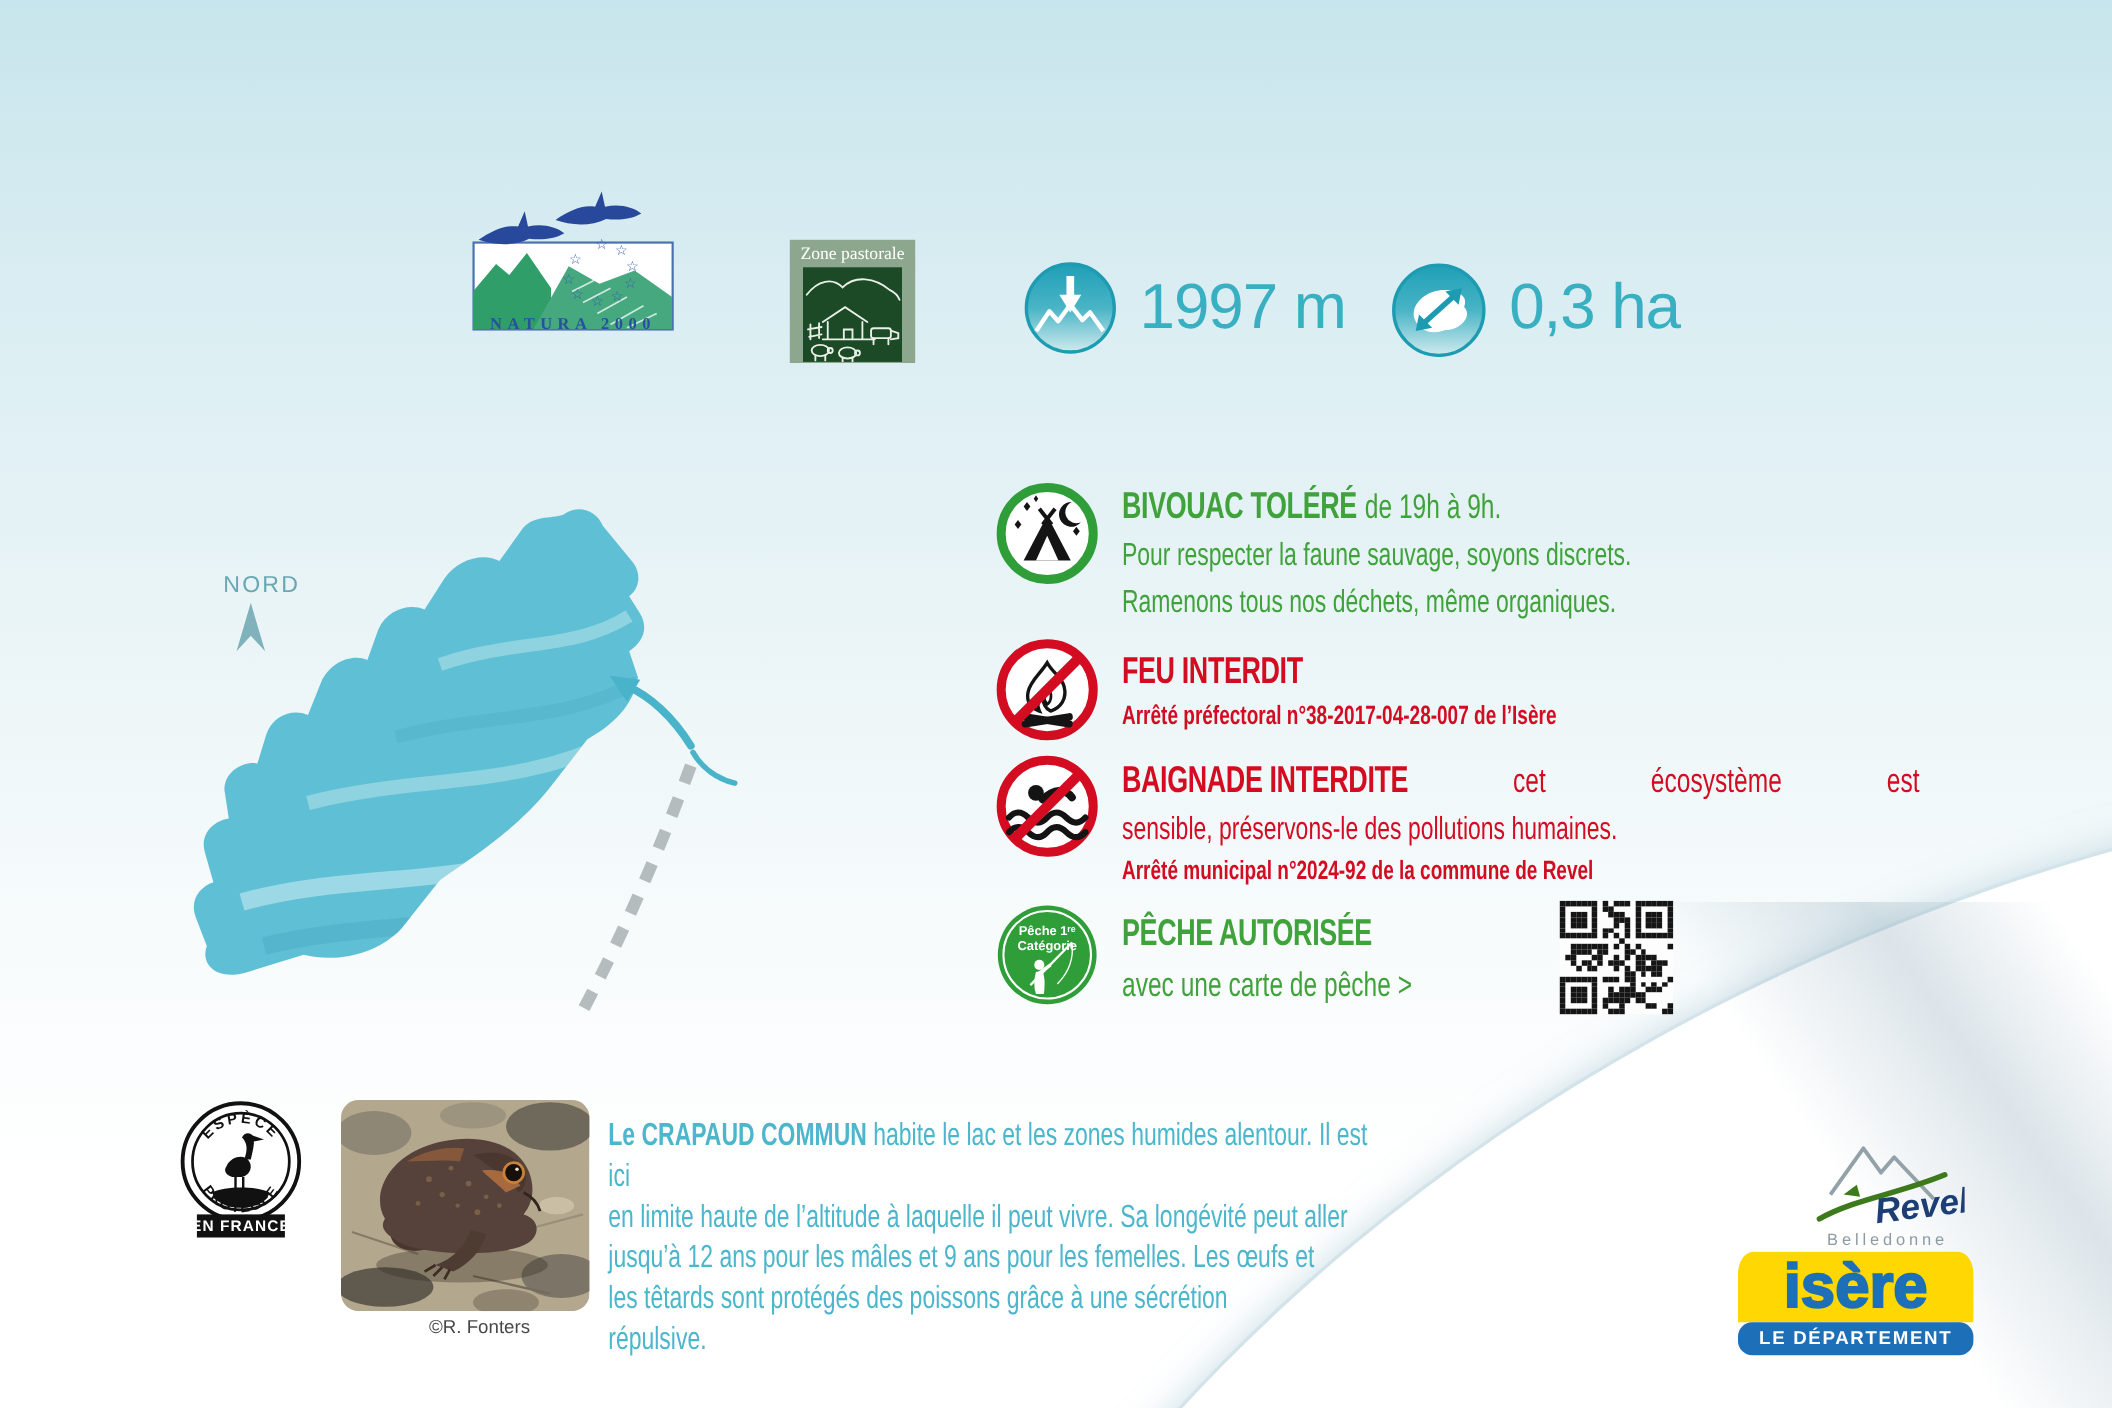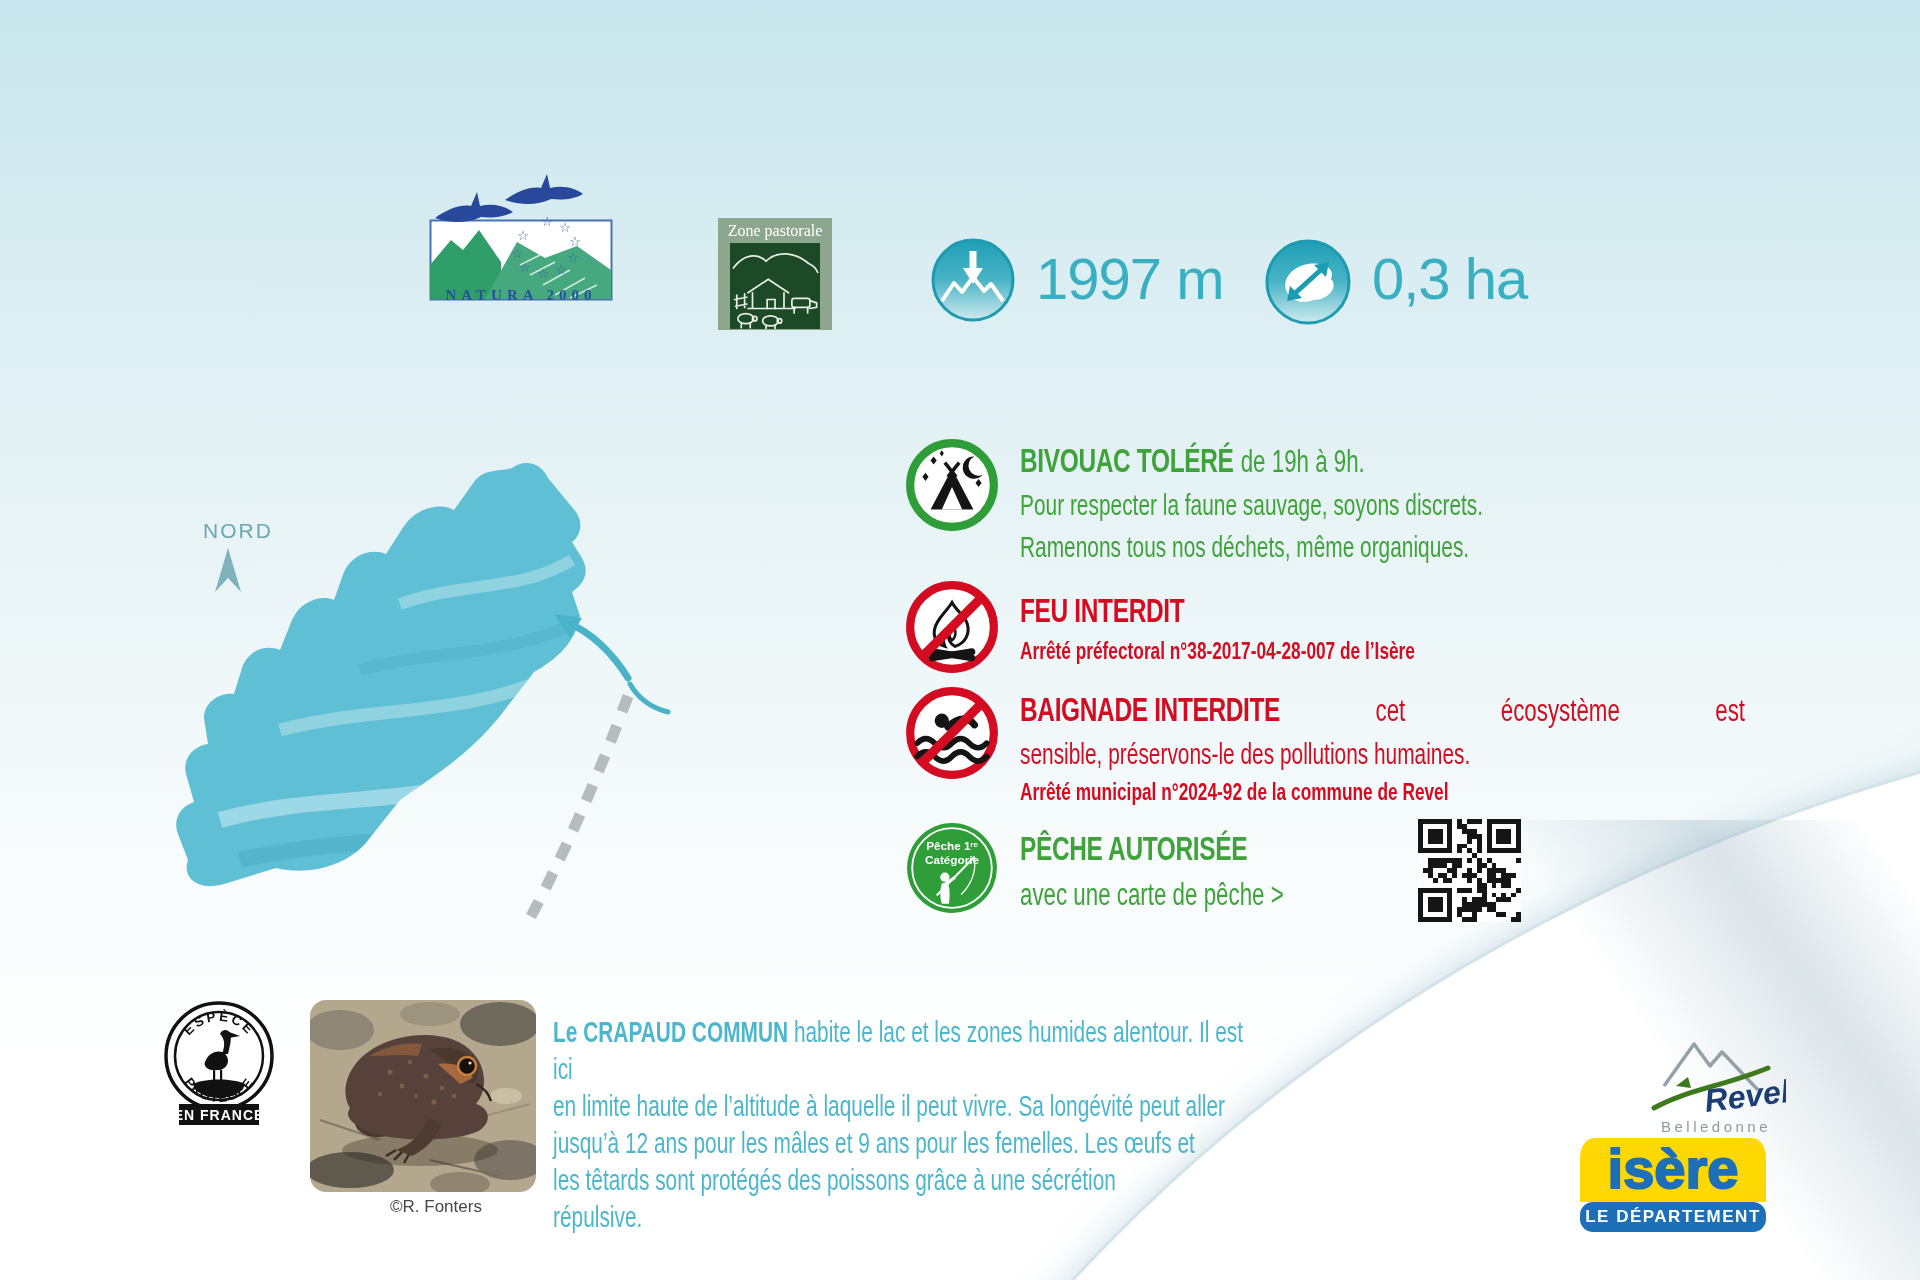--- a/index.html
+++ b/index.html
@@ -30,21 +30,21 @@
   .jline{display:flex;justify-content:space-between;align-items:baseline;width:100%;}
   .jword{font-size:31px;}
   .qr{position:absolute;left:1418px;top:819px;width:103px;height:103px;display:grid;
     grid-template-columns:repeat(21,1fr);grid-template-rows:repeat(21,1fr);background:#fdfdfd;}
   .qr div{background:transparent;}
   .qr div.d{background:#151515;}
   .crapaud{position:absolute;left:553px;top:1014px;width:980px;color:#4bb6cc;font-size:29px;line-height:37px;}
   .pbold{font-weight:bold;}
   .credit{position:absolute;left:390px;top:1197px;width:145px;text-align:left;font-size:17px;color:#474747;}
   .toad{position:absolute;left:310px;top:1000px;width:226px;height:192px;border-radius:16px;overflow:hidden;}
-  .isere{position:absolute;left:1580px;top:1138px;width:186px;height:94px;}
+  .isere{position:absolute;left:1580px;top:1138px;width:214px;height:94px;}
   .isere-top{height:64px;background:#ffd803;border-radius:14px 14px 0 0 / 20px 20px 0 0;
     display:flex;align-items:center;justify-content:center;}
   .isere-name{font-size:56px;font-weight:bold;color:#1d6fb7;-webkit-text-stroke:2px #1d6fb7;margin-top:-4px;}
   .isere-bar{height:30px;background:#1d6fb7;display:flex;align-items:center;justify-content:center;border-radius:13px;}
   .isere-sub{color:#fff;font-weight:bold;font-size:17px;letter-spacing:1.5px;}
   svg text{font-family:"Liberation Sans",sans-serif;}
 </style>
 </head>
 <body>
 

